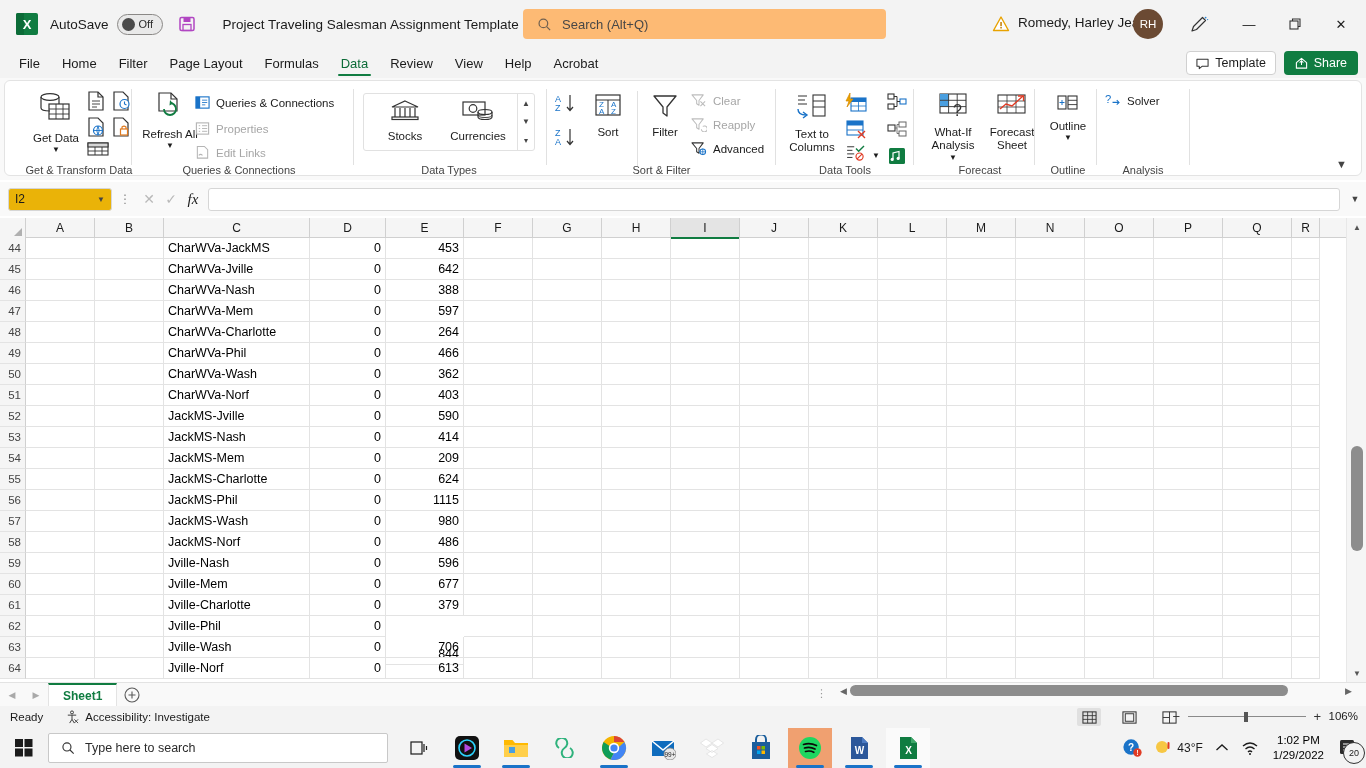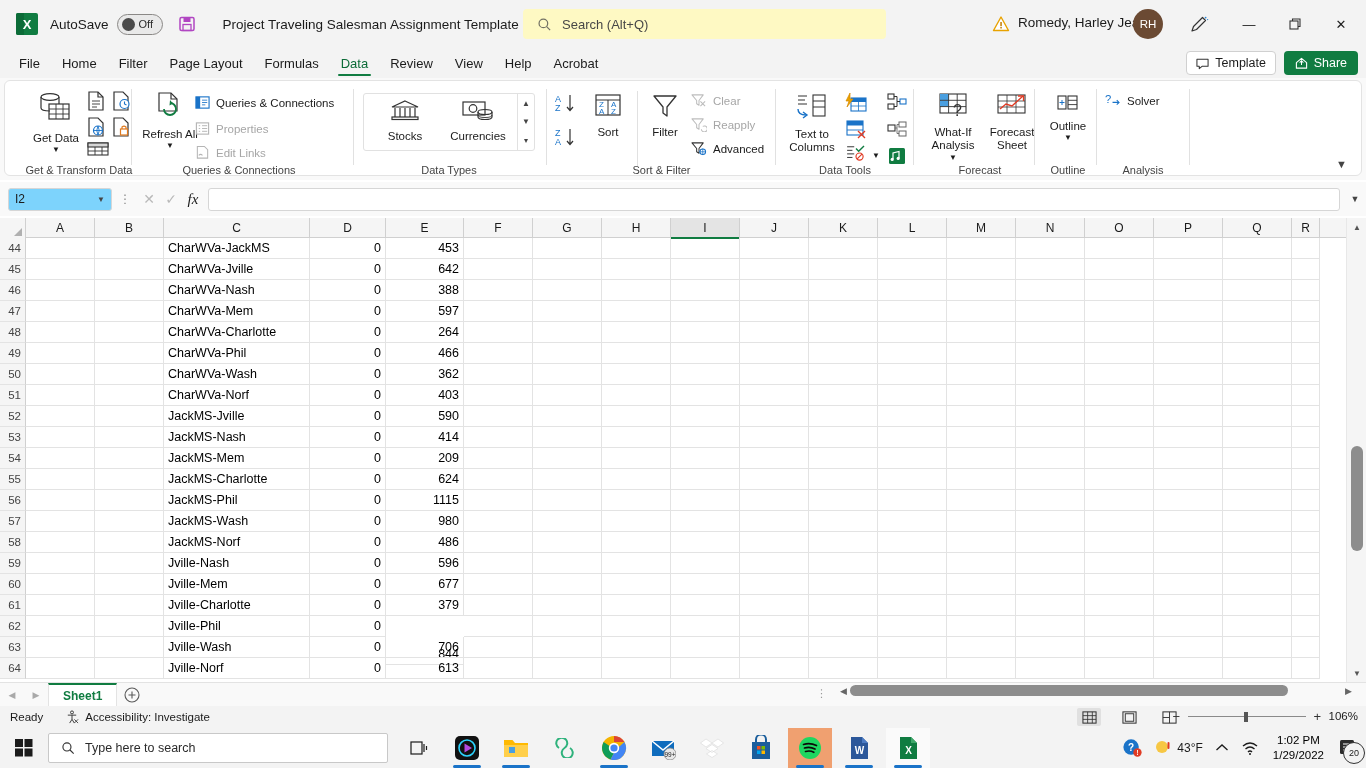--- a/index.html
+++ b/index.html
@@ -42,21 +42,21 @@
   }
   .toggle .off-text { font-size: 11px; color: #2b2b2b; margin-left: 4px; }
   .save-icon { margin-left: 14px; width: 20px; height: 20px; flex: none; }
   .doc-title {
     font-size: 13.5px; color: #1b1b1b; margin-left: 26px;
     white-space: nowrap;
   }
   .title-caret { font-size: 8px; color: #444; margin-left: 7px; }
   .searchbox {
     position: absolute; left: 523px; top: 9px; width: 363px; height: 30px;
-    background: #fef9c3; border-radius: 4px;
+    background: #fdba74; border-radius: 4px;
     display: flex; align-items: center; padding-left: 14px;
   }
   .searchbox .sicon { width: 15px; height: 15px; margin-right: 10px; opacity: .75; }
   .searchbox .stext { font-size: 13px; color: #474747; }
   .warn-icon { position: absolute; left: 992px; top: 15px; width: 18px; height: 18px; }
   .user-name { position: absolute; left: 1018px; top: 15px; font-size: 13.5px; color: #1b1b1b; white-space: nowrap; }
   .avatar {
     position: absolute; left: 1133px; top: 9px; width: 30px; height: 30px;
     border-radius: 50%; background: #6b4a33; color: #fff;
     font-size: 11.5px; display: flex; align-items: center; justify-content: center;
@@ -138,21 +138,21 @@
     position: absolute; right: 14px; bottom: 5px; font-size: 11px; color: #444;
   }
 
   
   .fbar {
     position: absolute; top: 182px; left: 0; width: 1366px; height: 34px;
     background: #f9f9f9; display: flex; align-items: center;
   }
   .namebox {
     margin-left: 8px; width: 104px; height: 23px;
-    border: 1px solid #d6d6d6; border-radius: 3px; background: #7dd3fc;
+    border: 1px solid #d6d6d6; border-radius: 3px; background: #eab308;
     display: flex; align-items: center; justify-content: space-between;
     padding: 0 6px; font-size: 12px; color: #1b1b1b;
   }
   .namebox .cv { font-size: 8px; color: #444; }
   .dots { margin: 0 7px; font-size: 12px; color: #8a8a8a; letter-spacing: 0; }
   .fb-icon { width: 22px; text-align: center; font-size: 14px; color: #b9b9b9; }
   .fb-icon.fx { color: #1b1b1b; font-style: italic; font-family: "Liberation Serif", serif; font-size: 15px; }
   .fbinput {
     flex: 1; height: 23px; margin-right: 4px; margin-left: 4px;
     border: 1px solid #d6d6d6; border-radius: 3px; background: #fff;

